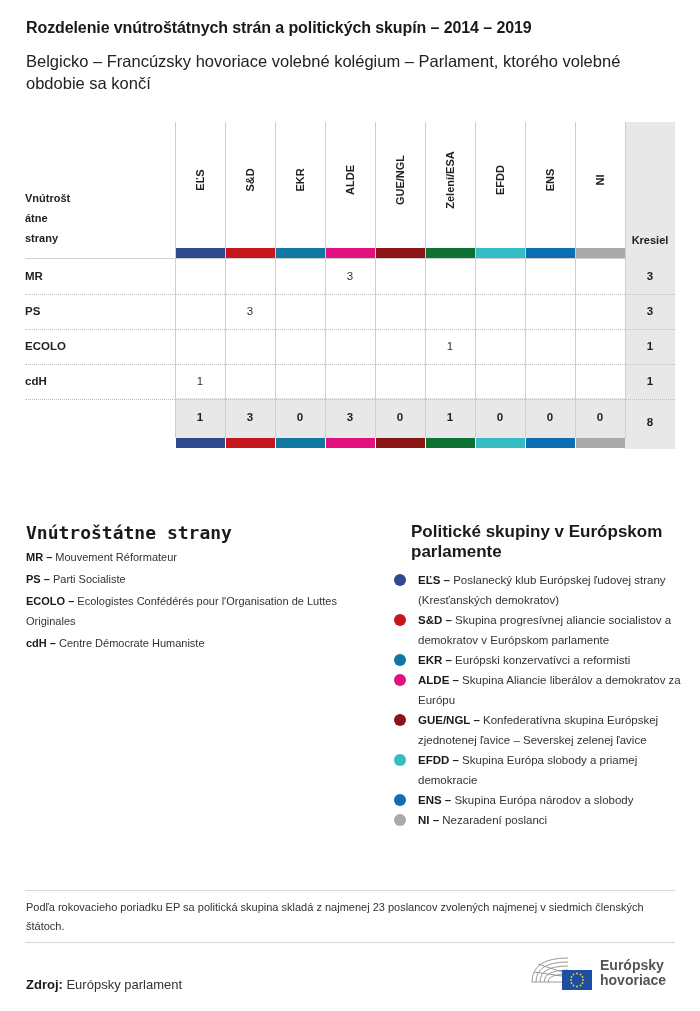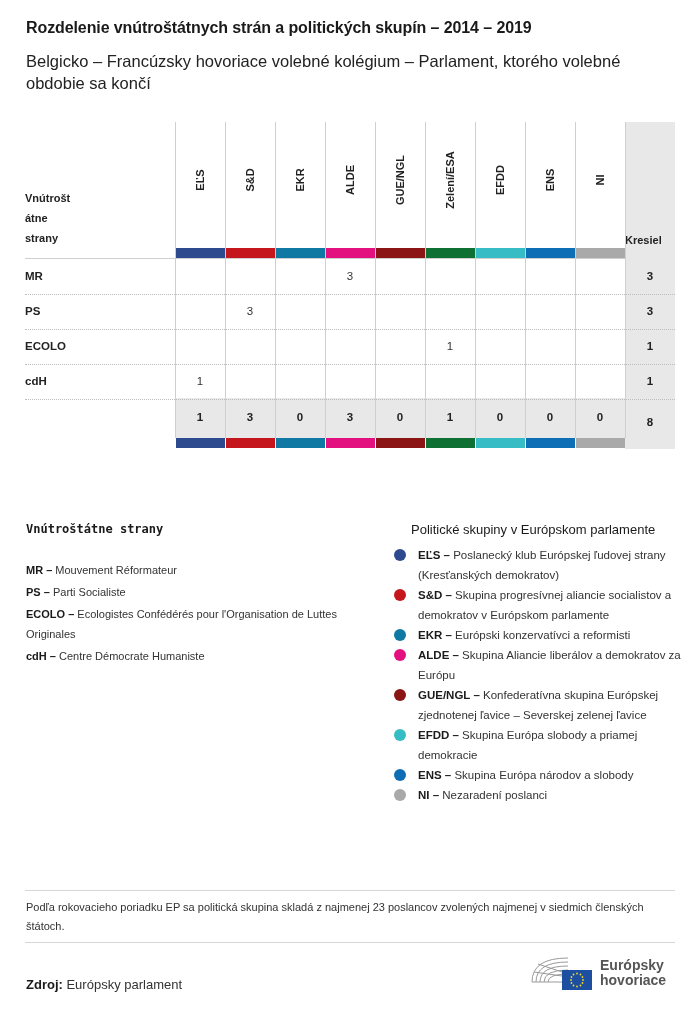--- a/index.html
+++ b/index.html
@@ -10,35 +10,35 @@
 
   
   .tbl { position: absolute; left: 25px; top: 122px; width: 650px; height: 330px; }
   .kres-bg { position: absolute; left: 600px; top: 0; width: 50px; height: 327px; background: #e8e8e8; }
   .tot-bg { position: absolute; left: 150px; top: 276px; width: 450px; height: 40px; background: #e8e8e8; }
   .vline { position: absolute; top: 0; width: 1px; height: 316px; background: #cfcfcf; }
   .col-head { position: absolute; top: 0; width: 50px; height: 126px; }
   .col-head span { position: absolute; left: 50%; top: 58px; transform: translate(-50%, -50%) rotate(-90deg); white-space: nowrap; font-size: 11px; font-weight: bold; color: #222; }
   .cbar { position: absolute; height: 10px; width: 49px; }
   .row-head { position: absolute; left: 0; top: 66px; font-size: 11px; font-weight: bold; line-height: 20px; color: #222; }
-  .kres-head { position: absolute; left: 600px; top: 112px; width: 50px; font-size: 11px; font-weight: bold; color: #222; }
+  .kres-head { position: absolute; left: 600px; top: 112px; width: 50px; text-align: center; font-size: 11px; font-weight: bold; color: #222; }
   .hline-solid { position: absolute; left: 0; width: 600px; height: 1px; background: #cfcfcf; }
   .hline-dot { position: absolute; left: 0; width: 650px; height: 0; border-top: 1px dotted #bdbdbd; }
   .row-label { position: absolute; left: 0; font-size: 11.5px; font-weight: bold; color: #222; }
   .cell { position: absolute; width: 50px; text-align: center; font-size: 11.5px; color: #333; }
   .kcell { position: absolute; left: 600px; width: 50px; text-align: center; font-size: 11.5px; font-weight: bold; color: #222; }
   .tcell { position: absolute; width: 50px; text-align: center; font-size: 11.5px; font-weight: bold; color: #222; top: 289px; }
 
   
   .leg-left { position: absolute; left: 26px; top: 522px; width: 330px; }
-  .leg-left h3 { font-family: "DejaVu Sans Mono", monospace; font-size: 12px; font-weight: bold; color: #1a1a1a; margin-bottom: 24px; }
+  .leg-left h3 { font-family: "DejaVu Sans Mono", monospace; font-size: 18px; font-weight: bold; color: #1a1a1a; margin-bottom: 4px; }
   .leg-left p { font-size: 11px; line-height: 20px; margin-bottom: 2px; color: #333; }
   .leg-left b { color: #1a1a1a; }
   .leg-right { position: absolute; left: 394px; top: 522px; width: 290px; }
-  .leg-right h3 { font-size: 13px; font-weight: normal; color: #1a1a1a; margin-bottom: 8px; padding-left: 17px; }
+  .leg-right h3 { font-size: 17px; font-weight: bold; color: #1a1a1a; margin-bottom: 8px; padding-left: 17px; }
   .leg-item { position: relative; padding-left: 24px; font-size: 11.5px; line-height: 20px; color: #333; margin-bottom: 0px; }
   .leg-item .dot { position: absolute; left: 0; top: 4px; width: 12px; height: 12px; border-radius: 50%; }
   .leg-item b { color: #1a1a1a; }
 
   .sep { position: absolute; left: 25px; width: 650px; height: 1px; background: #d6d6d6; }
   .note { position: absolute; left: 26px; top: 898px; width: 650px; font-size: 11px; line-height: 19px; color: #333; }
   .source { position: absolute; left: 26px; top: 977px; font-size: 13px; color: #333; text-align: right; }
   .source b { color: #1a1a1a; }
   .logo { position: absolute; left: 528px; top: 952px; width: 150px; height: 40px; }
   .logo-text { position: absolute; left: 72px; top: 6px; font-size: 14px; font-weight: bold; line-height: 15px; color: #555; }

